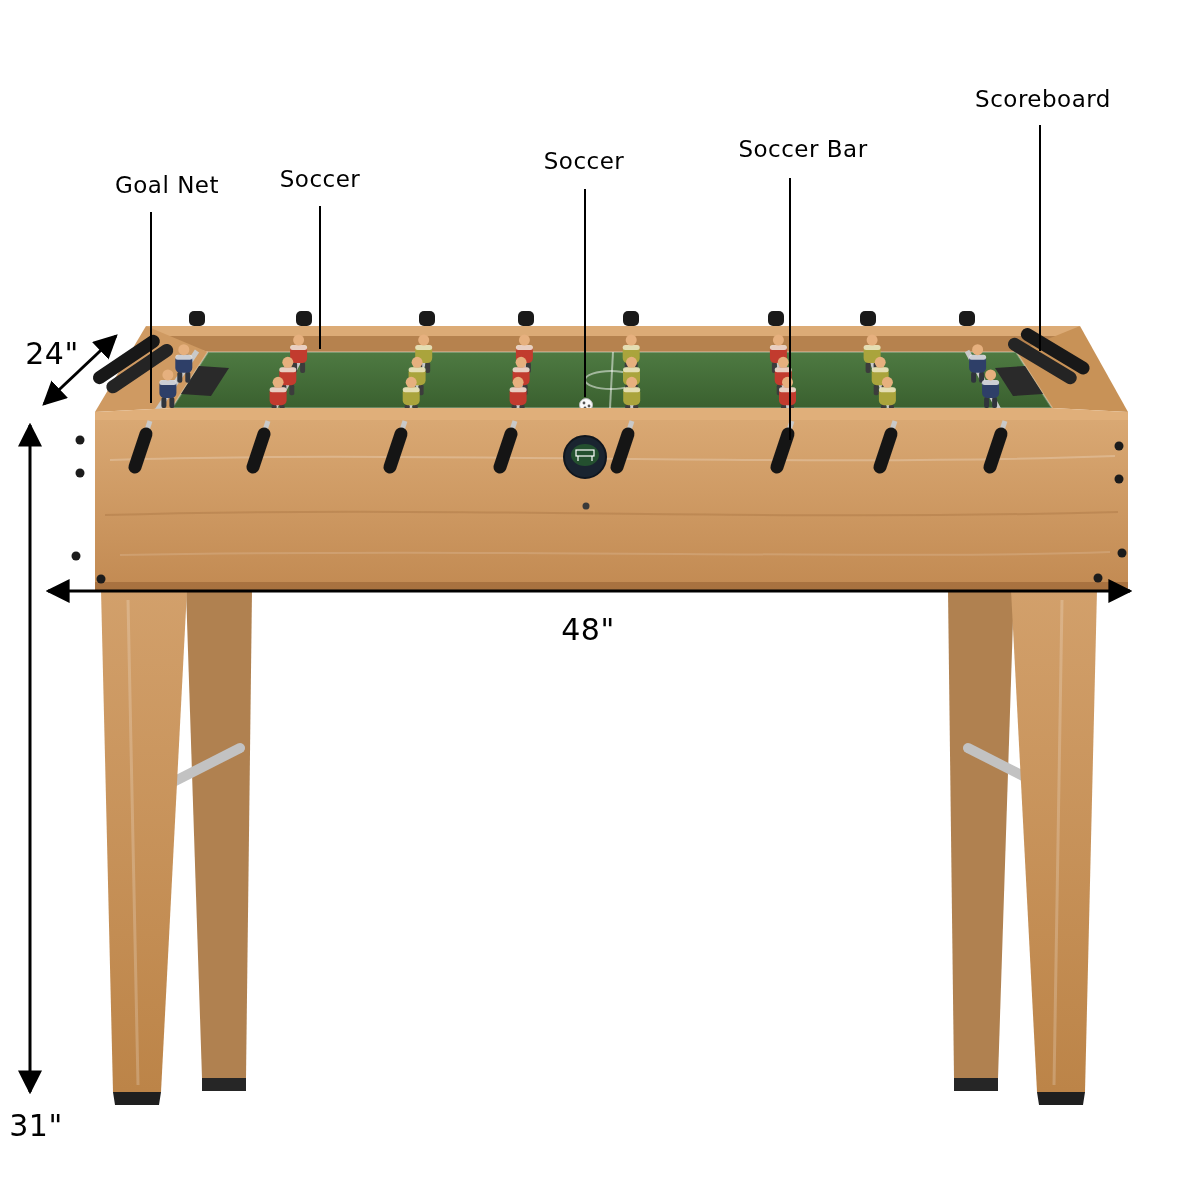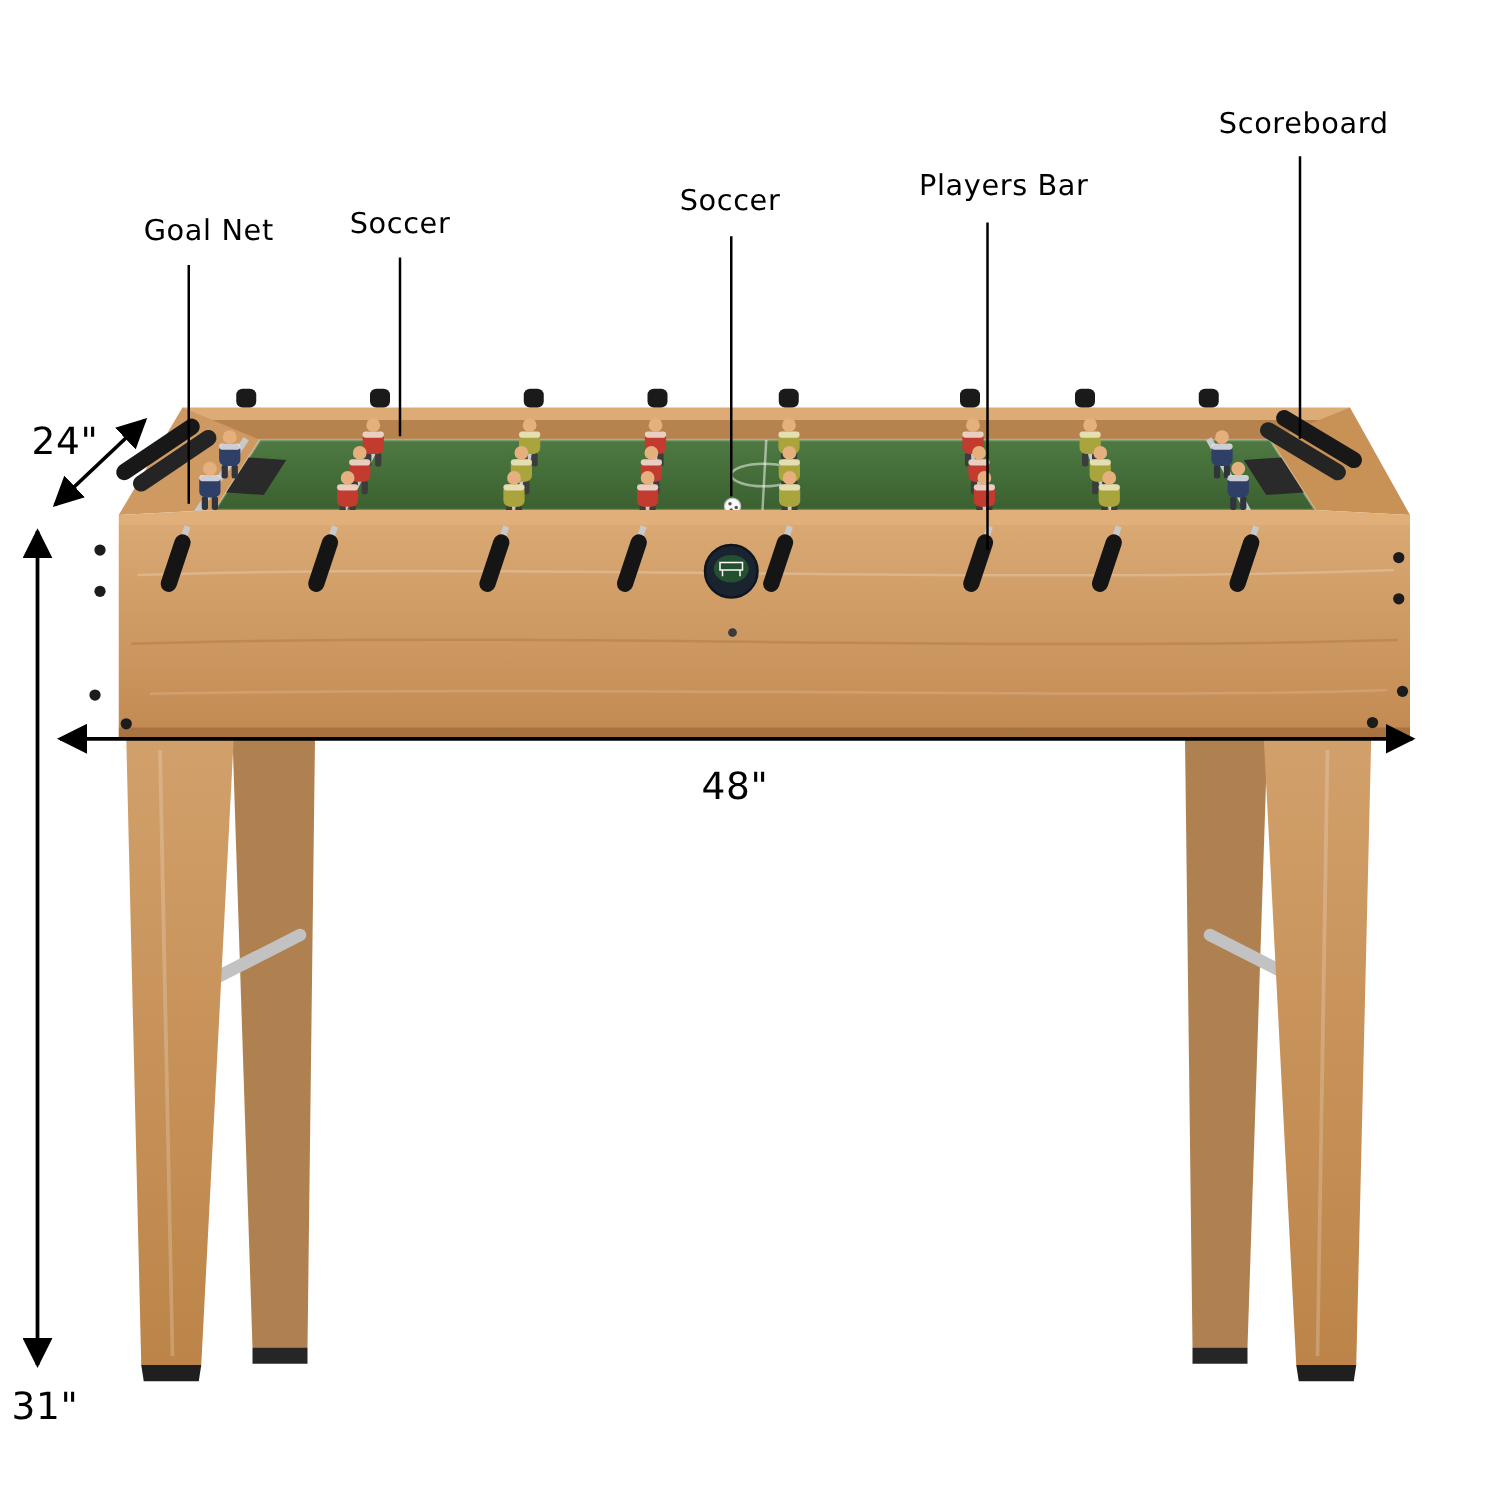--- a/index.html
+++ b/index.html
@@ -230,20 +230,20 @@
       <line x1="320" y1="206" x2="320" y2="349"></line>
       <line x1="585" y1="189" x2="585" y2="397"></line>
       <line x1="790" y1="178" x2="790" y2="440"></line>
       <line x1="1040" y1="125" x2="1040" y2="351"></line>
     </g>
   </svg>
 
   <div class="lbl" style="left:167px;top:172px">Goal Net</div>
   <div class="lbl" style="left:320px;top:166px">Soccer</div>
   <div class="lbl" style="left:584px;top:148px">Soccer</div>
-  <div class="lbl" style="left:803px;top:136px">Players Bar</div>
+  <div class="lbl" style="left:803px;top:136px">Soccer Bar</div>
   <div class="lbl" style="left:1043px;top:86px">Scoreboard</div>
 
   <div class="lbl dim" style="left:52px;top:336px">24"</div>
   <div class="lbl dim" style="left:588px;top:612px">48"</div>
   <div class="lbl dim" style="left:36px;top:1108px">31"</div>
 
 </div>
 
 </body></html>

